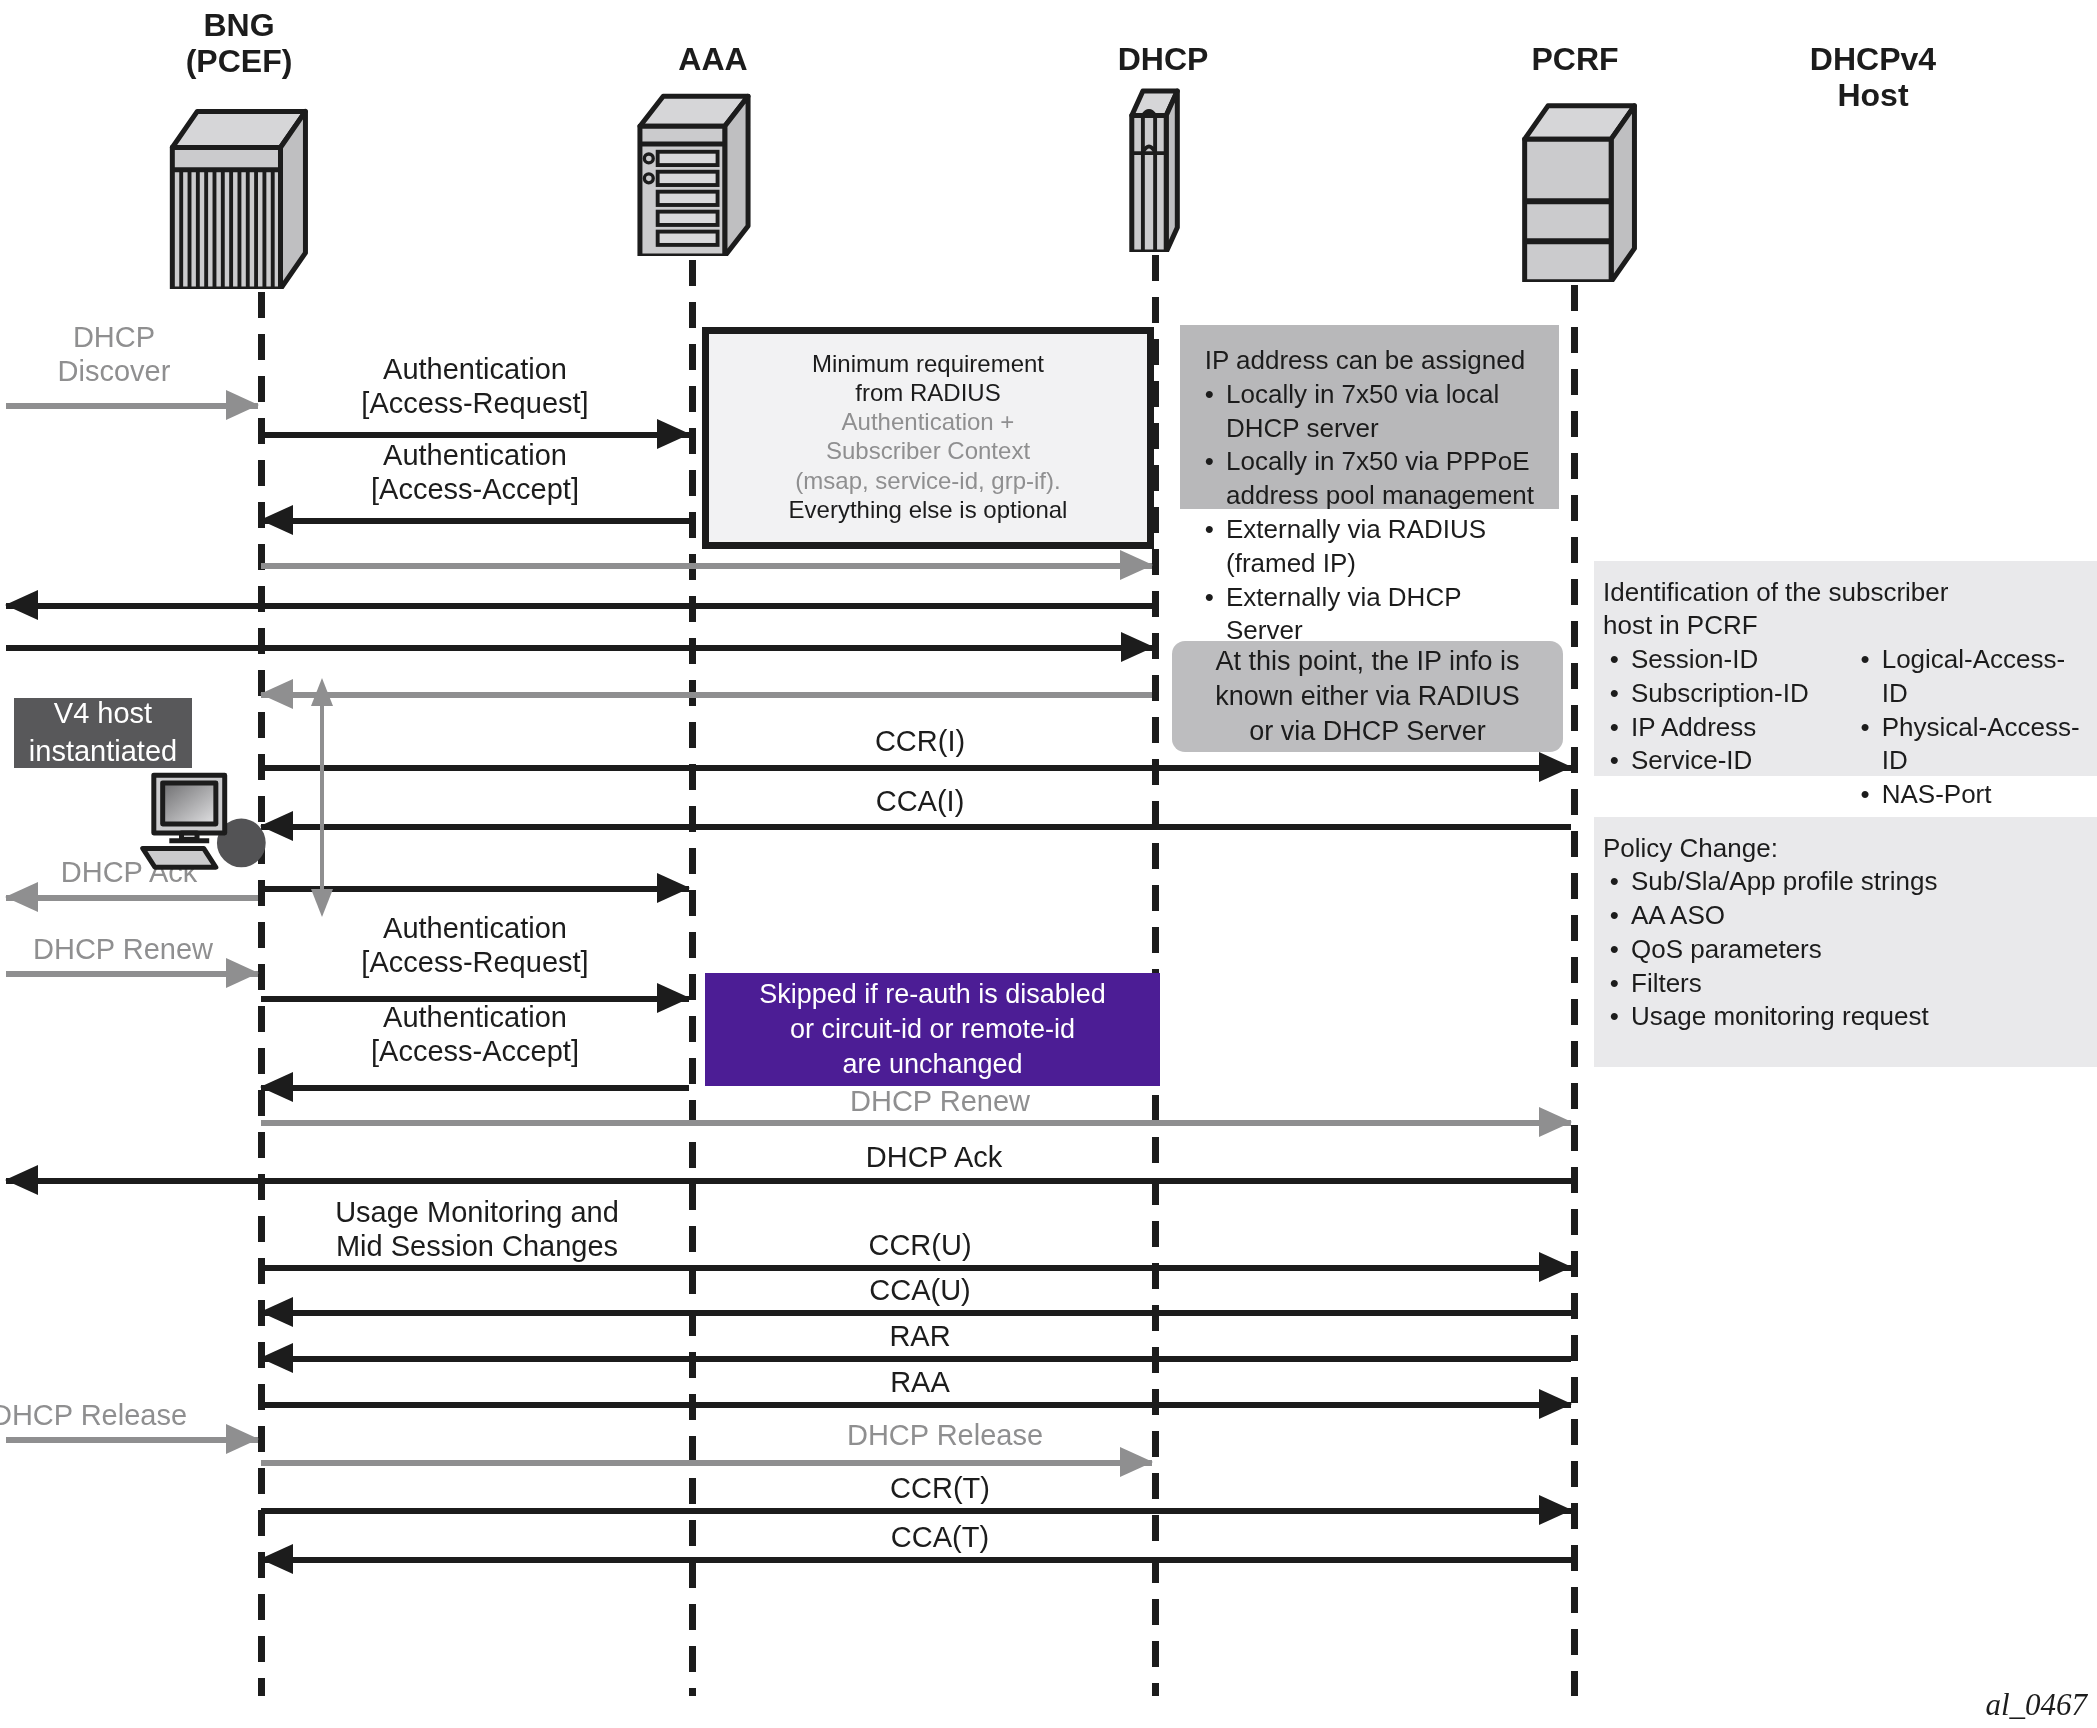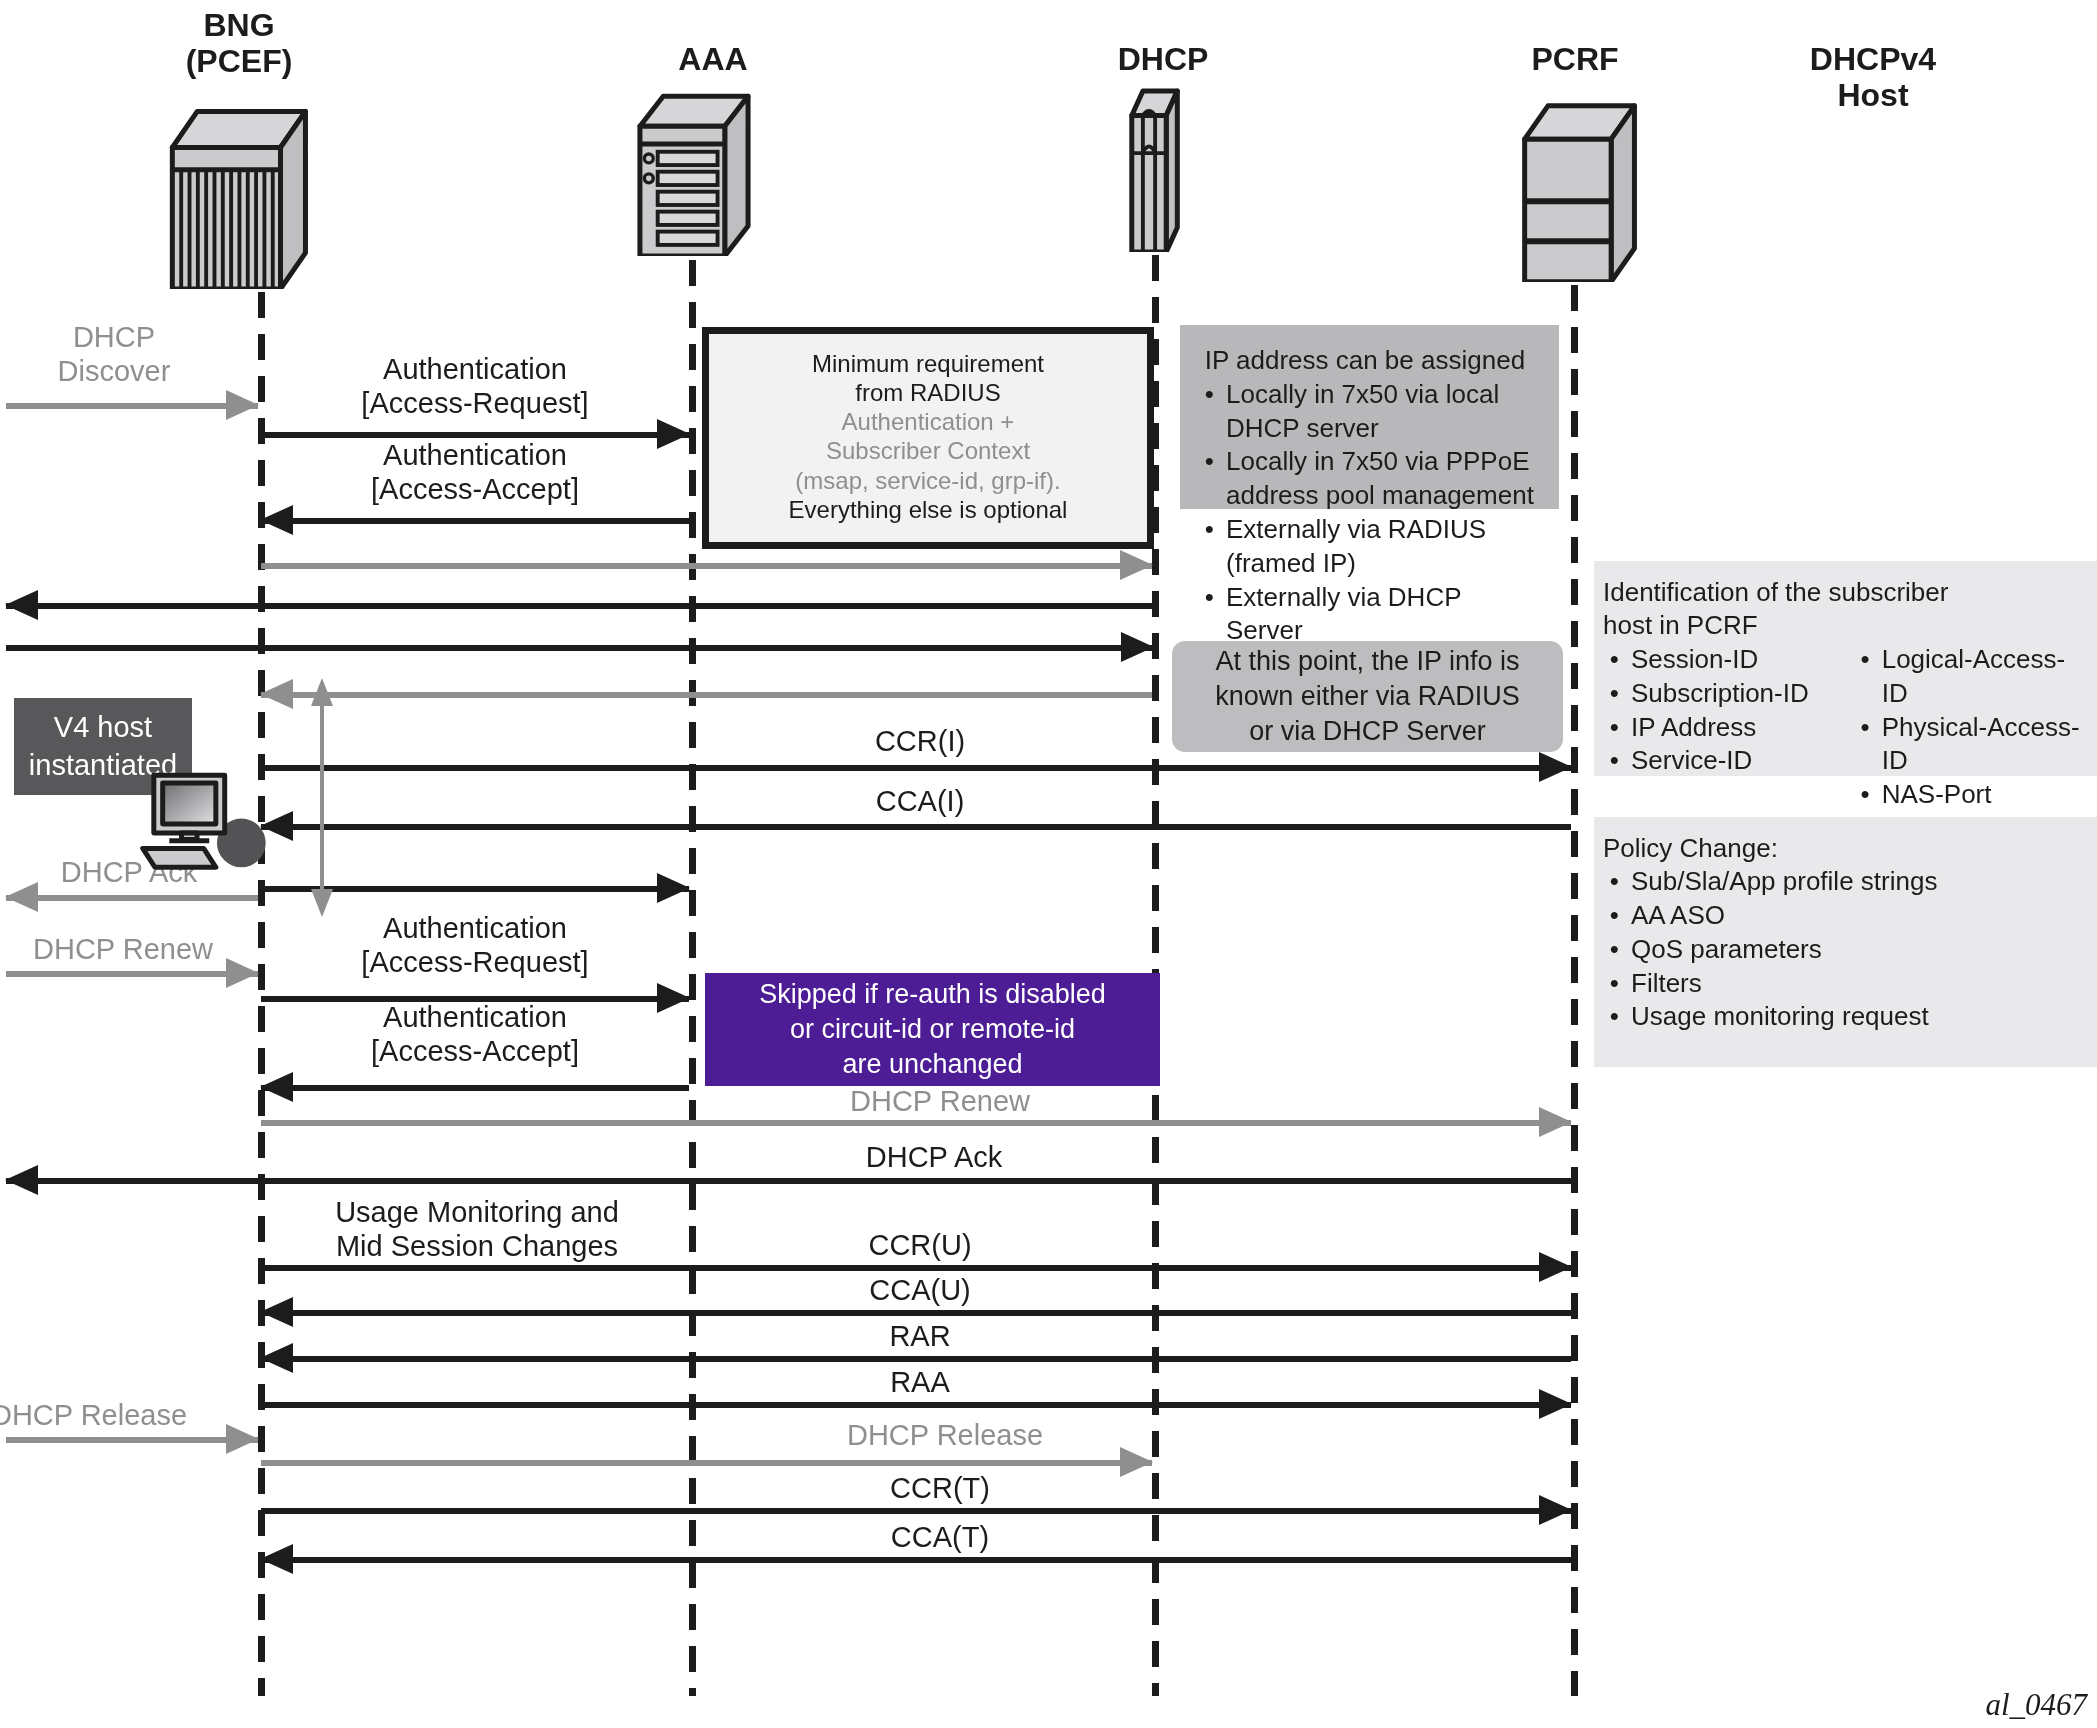--- a/index.html
+++ b/index.html
@@ -219,21 +219,21 @@
 Mid Session Changes</div>
   <div class="msg" style="left:920px;top:1229px;" data-bind="messages.ccr_u">CCR(U)</div>
   <div class="msg" style="left:920px;top:1274px;" data-bind="messages.cca_u">CCA(U)</div>
   <div class="msg" style="left:920px;top:1320px;" data-bind="messages.rar">RAR</div>
   <div class="msg" style="left:920px;top:1366px;" data-bind="messages.raa">RAA</div>
   <div class="msg g" style="left:89px;top:1399px;" data-bind="messages.dhcp_release_host">DHCP Release</div>
   <div class="msg g" style="left:945px;top:1419px;" data-bind="messages.dhcp_release_dhcp">DHCP Release</div>
   <div class="msg" style="left:940px;top:1472px;" data-bind="messages.ccr_t">CCR(T)</div>
   <div class="msg" style="left:940px;top:1521px;" data-bind="messages.cca_t">CCA(T)</div>
 
-  <div class="note darkest" style="left:14px;top:698px;width:178px;height:97px;">
+  <div class="note darkest" style="left:14px;top:698px;width:178px;height:70px;">
     <div class="center-txt" style="font-size:29px;" data-bind="notes.v4host">V4 host
 instantiated</div>
   </div>
   <div class="iconbox" style="left:138px;top:772px;width:128px;height:108px;">
     <svg width="128" height="108" viewBox="0 0 230 195">
       <defs>
         <linearGradient id="scr" x1="0" y1="0" x2="1" y2="1">
           <stop offset="0" stop-color="#6e6e70"></stop>
             <stop offset="1" stop-color="#e2e2e4"></stop>
         </linearGradient>

